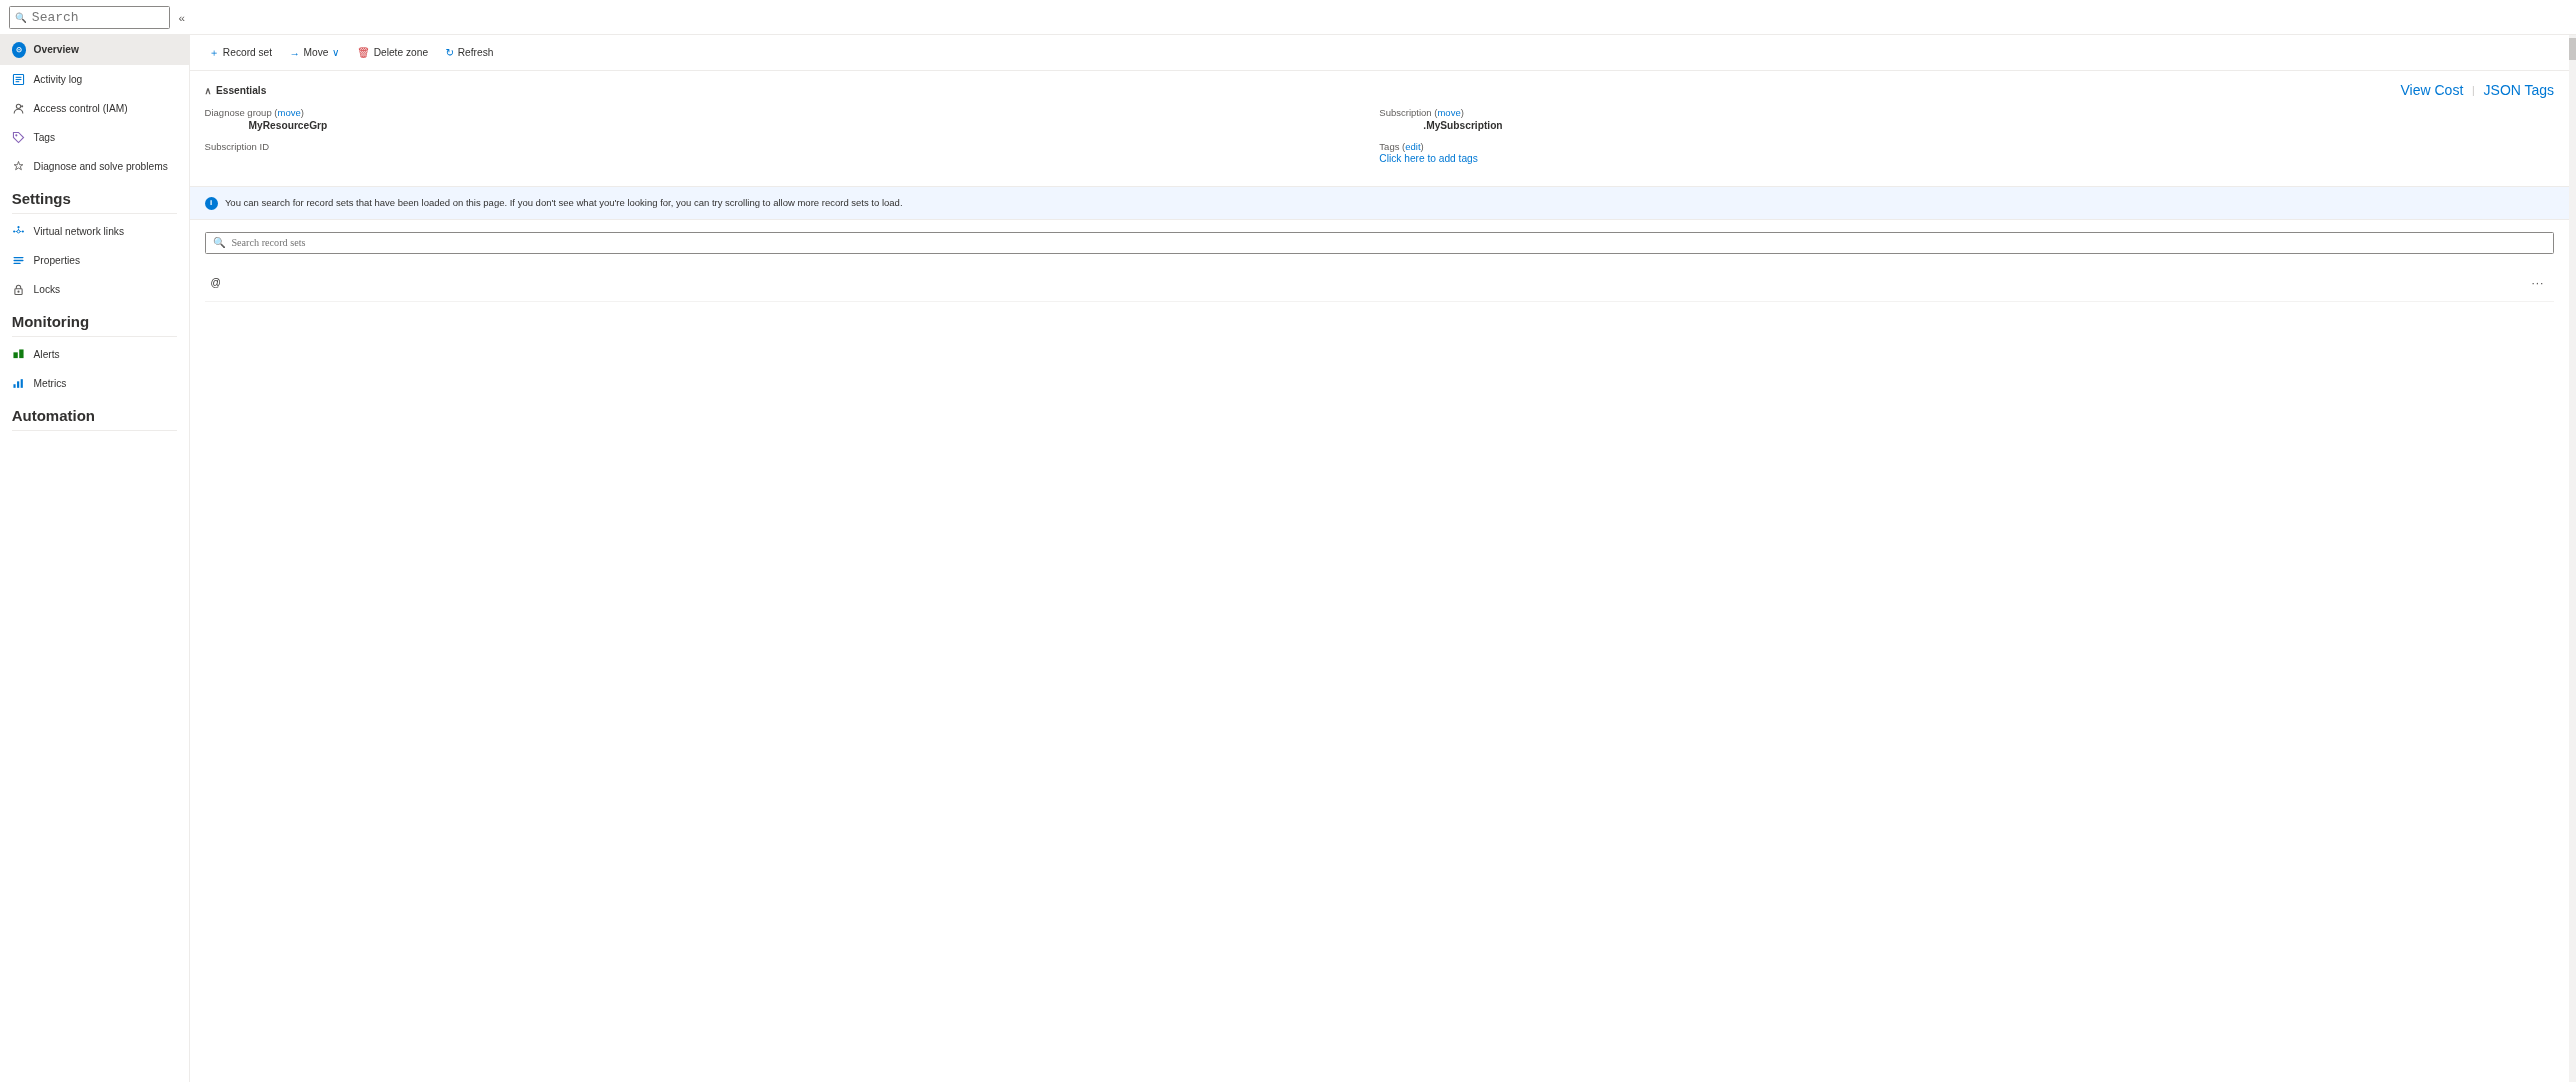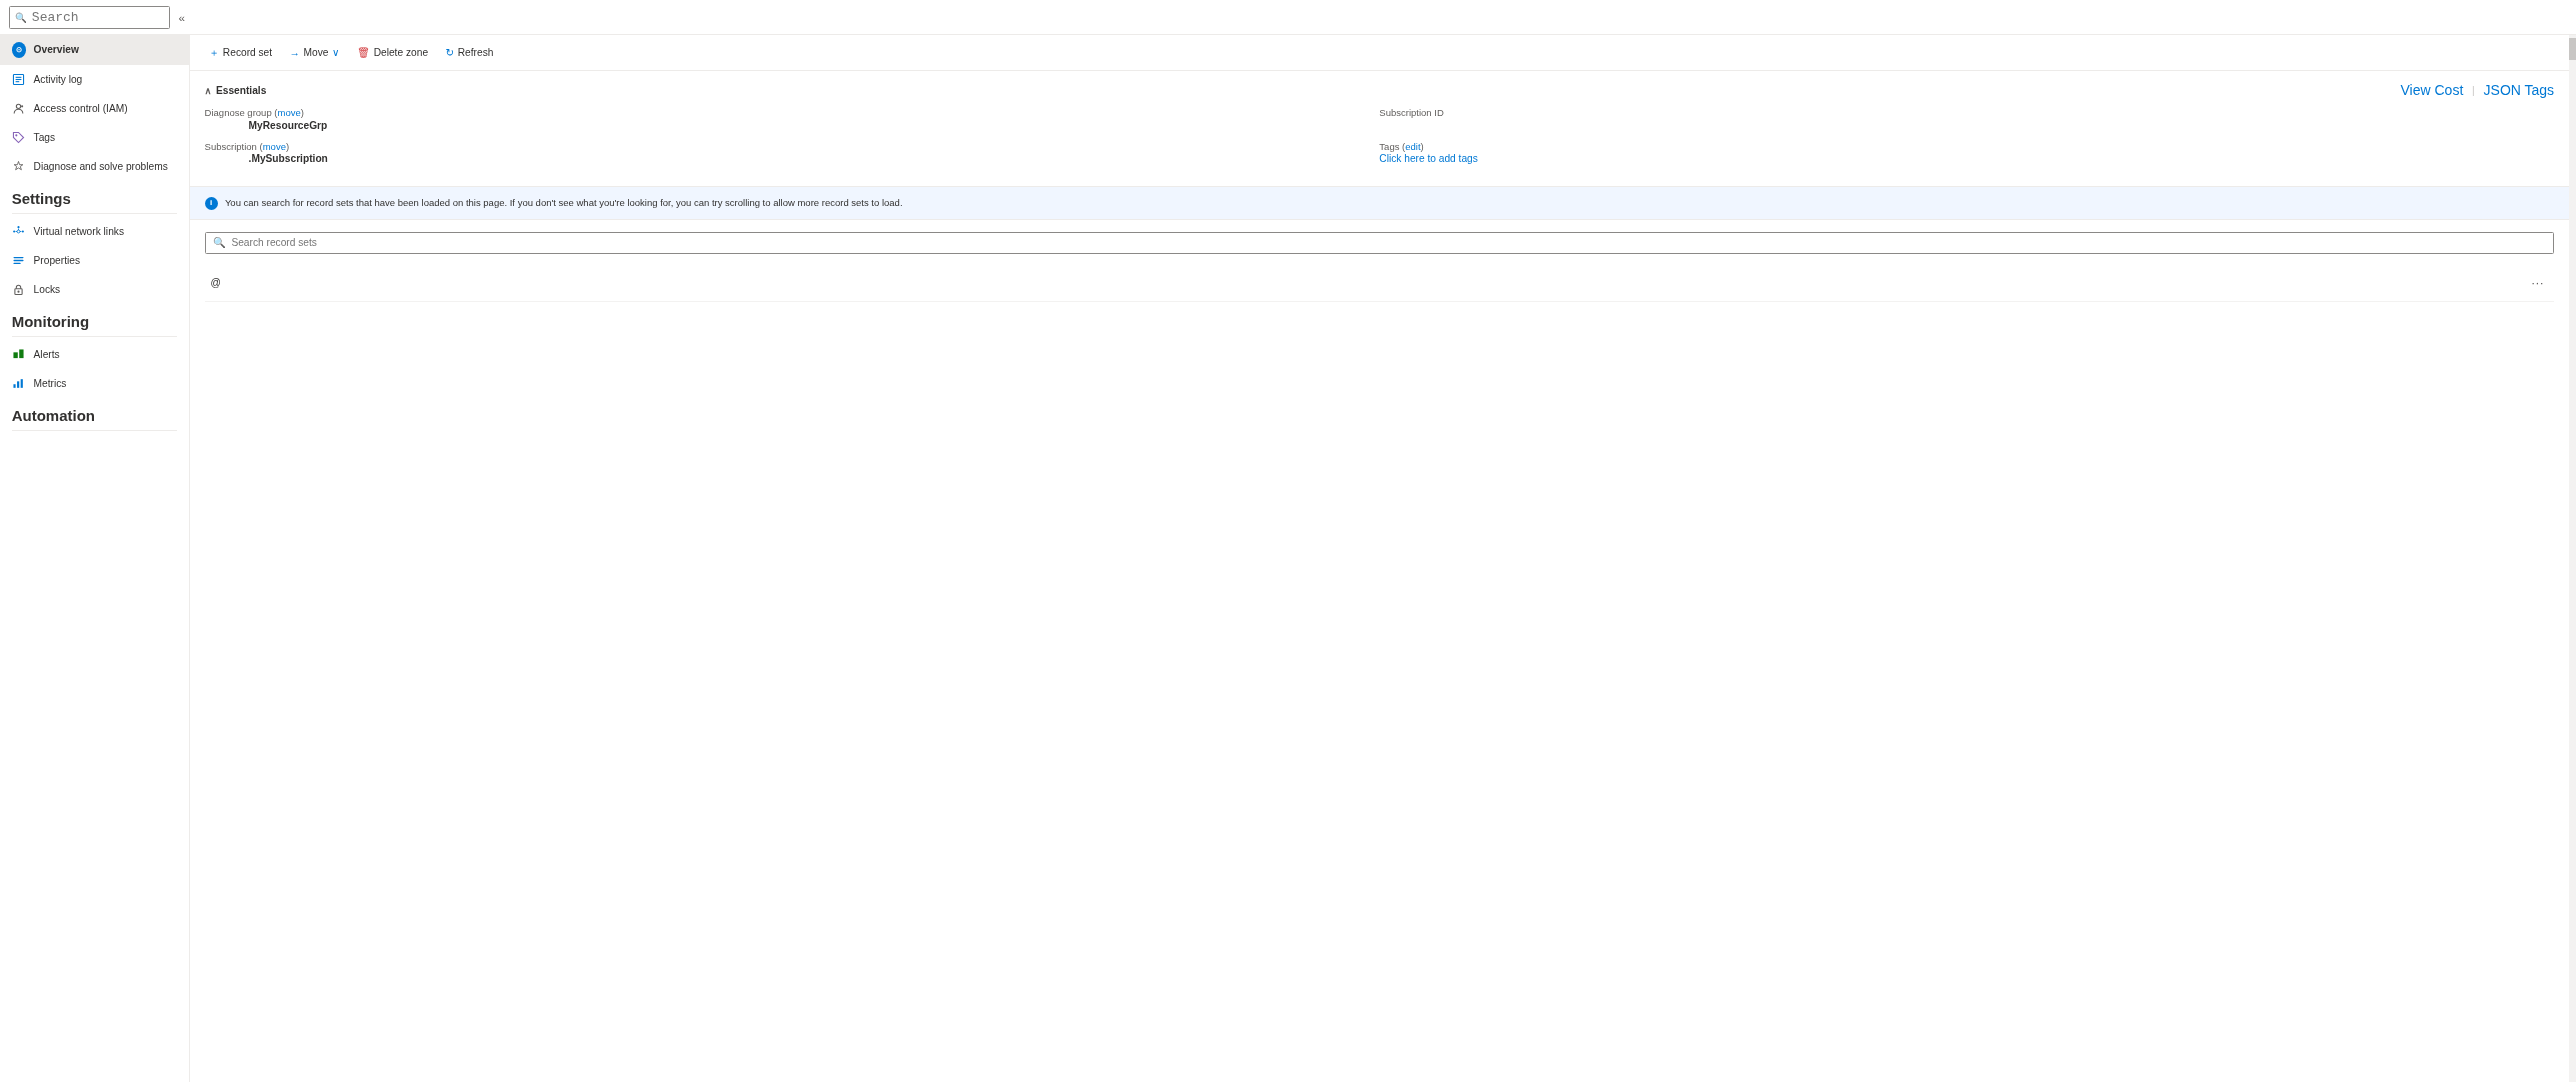--- a/index.html
+++ b/index.html
@@ -236,20 +236,21 @@
       max-width: 100%;
       margin-bottom: 11.7px;
     }
     .search-record-sets input {
       border: none;
       outline: none;
       font-size: 10.2px;
       color: #323130;
       width: 100%;
       background: transparent;
+      font-family: Liberation Serif, serif;
     }
     .search-record-sets .search-icon { color: #605e5c; margin-right: 5.8px; }
 
     .table-header {
       display: grid;
       grid-template-columns: 2fr 1.5fr 1fr 2fr 2fr;
       border-bottom: 1.5px solid #edebe9;
       padding: 5.8px 0;
     }
     .table-header-cell {
@@ -487,30 +488,30 @@
         <div class="essentials-grid">
           <div class="essentials-field">
             <div class="field-label">
               <span>Diagnose group</span>
               <span> (</span><a class="field-link">move</a><span>)</span>
             </div>
             <div class="field-value">MyResourceGrp</div>
           </div>
 
           <div class="essentials-field">
-            <div class="field-label">Subscription ID</div>
-            <div class="field-value"></div>
-          </div>
-
-          <div class="essentials-field">
             <div class="field-label">
               <span>Subscription</span>
               <span> (</span><a class="field-link">move</a><span>)</span>
             </div>
             <div class="field-value">.MySubscription</div>
+          </div>
+
+          <div class="essentials-field">
+            <div class="field-label">Subscription ID</div>
+            <div class="field-value"></div>
           </div>
 
           <div class="essentials-field">
             <div class="field-label">
               <span>Tags</span>
               <span> (</span><a class="field-link">edit</a><span>)</span>
             </div>
             <div>
               <a class="tags-add-link">Click here to add tags</a>
             </div>

